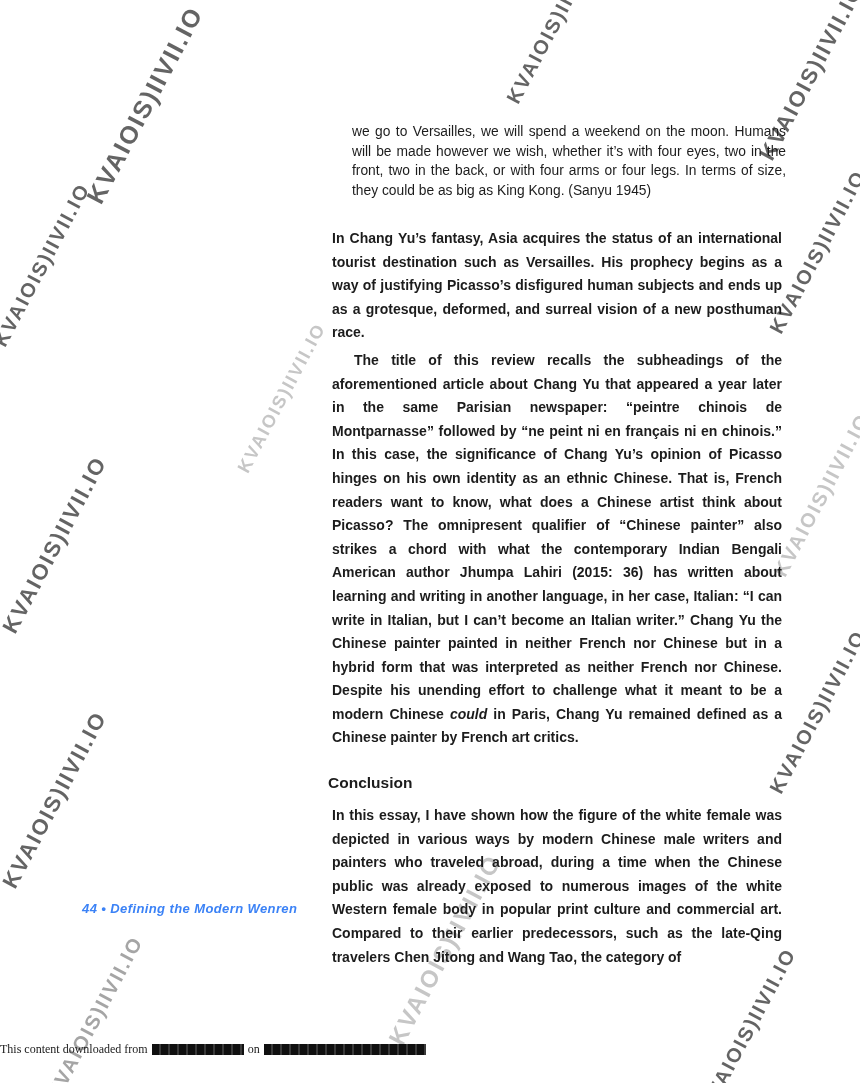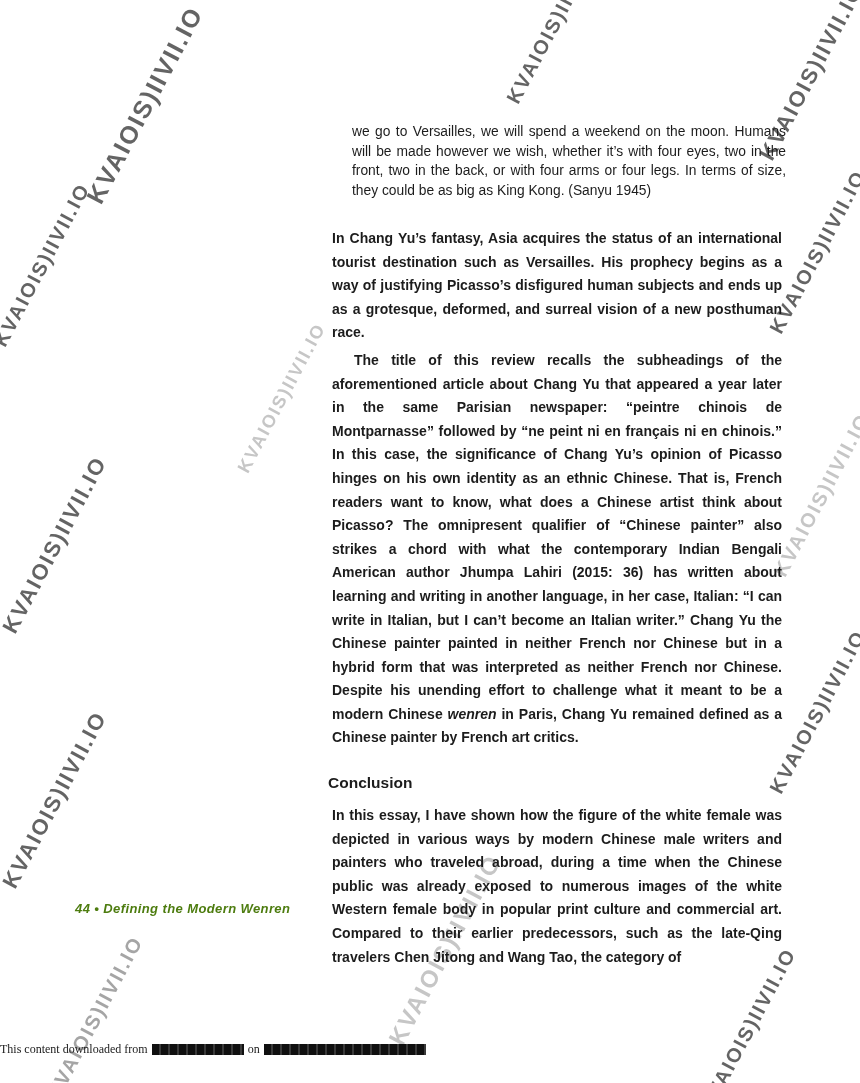--- a/index.html
+++ b/index.html
@@ -50,27 +50,27 @@
   .para-indent{text-indent:22px;}
   .italic{font-style:italic;}
   .heading{
     font-size:15.5px;
     font-weight:700;
     margin:24px 0 12px 0;
   }
   
   .folio{
     position:absolute;
-    left:75px;top:901px;
+    left:82px;top:901px;
     z-index:2;
     font-size:13px;
     font-weight:700;
     font-style:italic;
     letter-spacing:.4px;
-    color:#4d7c0f;
+    color:#3b82f6;
   }
   
   .stamp{
     position:absolute;
     left:0;right:0;top:1041px;
     z-index:2;
     font-family:"Liberation Serif",serif;
     font-size:12px;
     line-height:17px;
     color:#1a1a1a;
@@ -105,21 +105,21 @@
   <span class="wm wm-dark" style="left:748px;top:1030px;font-size:20px;">KVAIOIS)IIVII.IO</span>
 
   <div class="content">
 
     <blockquote class="blockquote">we go to Versailles, we will spend a weekend on the moon. Humans will be made however we wish, whether it’s with four eyes, two in the front, two in the back, or with four arms or four legs. In terms of size, they could be as big as King Kong. (Sanyu 1945)</blockquote>
 
     <p class="para para-first">In Chang Yu’s fantasy, Asia acquires the status of an international tourist destination such as Versailles. His prophecy begins as a way of justifying Picasso’s disfigured human subjects and ends up as a grotesque, deformed, and surreal vision of a new posthuman race.</p>
 
     <p class="para para-indent">
       <span>The title of this review recalls the subheadings of the aforementioned article about Chang Yu that appeared a year later in the same Parisian newspaper: “peintre chinois de Montparnasse” followed by “ne peint ni en français ni en chinois.” In this case, the significance of Chang Yu’s opinion of Picasso hinges on his own identity as an ethnic Chinese. That is, French readers want to know, what does a Chinese artist think about Picasso? The omnipresent qualifier of “Chinese painter” also strikes a chord with what the contemporary Indian Bengali American author Jhumpa Lahiri (2015: 36) has written about learning and writing in another language, in her case, Italian: “I can write in Italian, but I can’t become an Italian writer.” Chang Yu the Chinese painter painted in neither French nor Chinese but in a hybrid form that was interpreted as neither French nor Chinese. Despite his unending effort to challenge what it meant to be a modern Chinese</span>
-      <span class="italic">wenren</span>
+      <span class="italic">could</span>
       <span>in Paris, Chang Yu remained defined as a Chinese painter by French art critics.</span>
     </p>
 
     <h2 class="heading">Conclusion</h2>
 
     <p class="para">In this essay, I have shown how the figure of the white female was depicted in various ways by modern Chinese male writers and painters who traveled abroad, during a time when the Chinese public was already exposed to numerous images of the white Western female body in popular print culture and commercial art. Compared to their earlier predecessors, such as the late-Qing travelers Chen Jitong and Wang Tao, the category of</p>
 
   </div>
 
   <div class="folio">44 • Defining the Modern Wenren</div>

